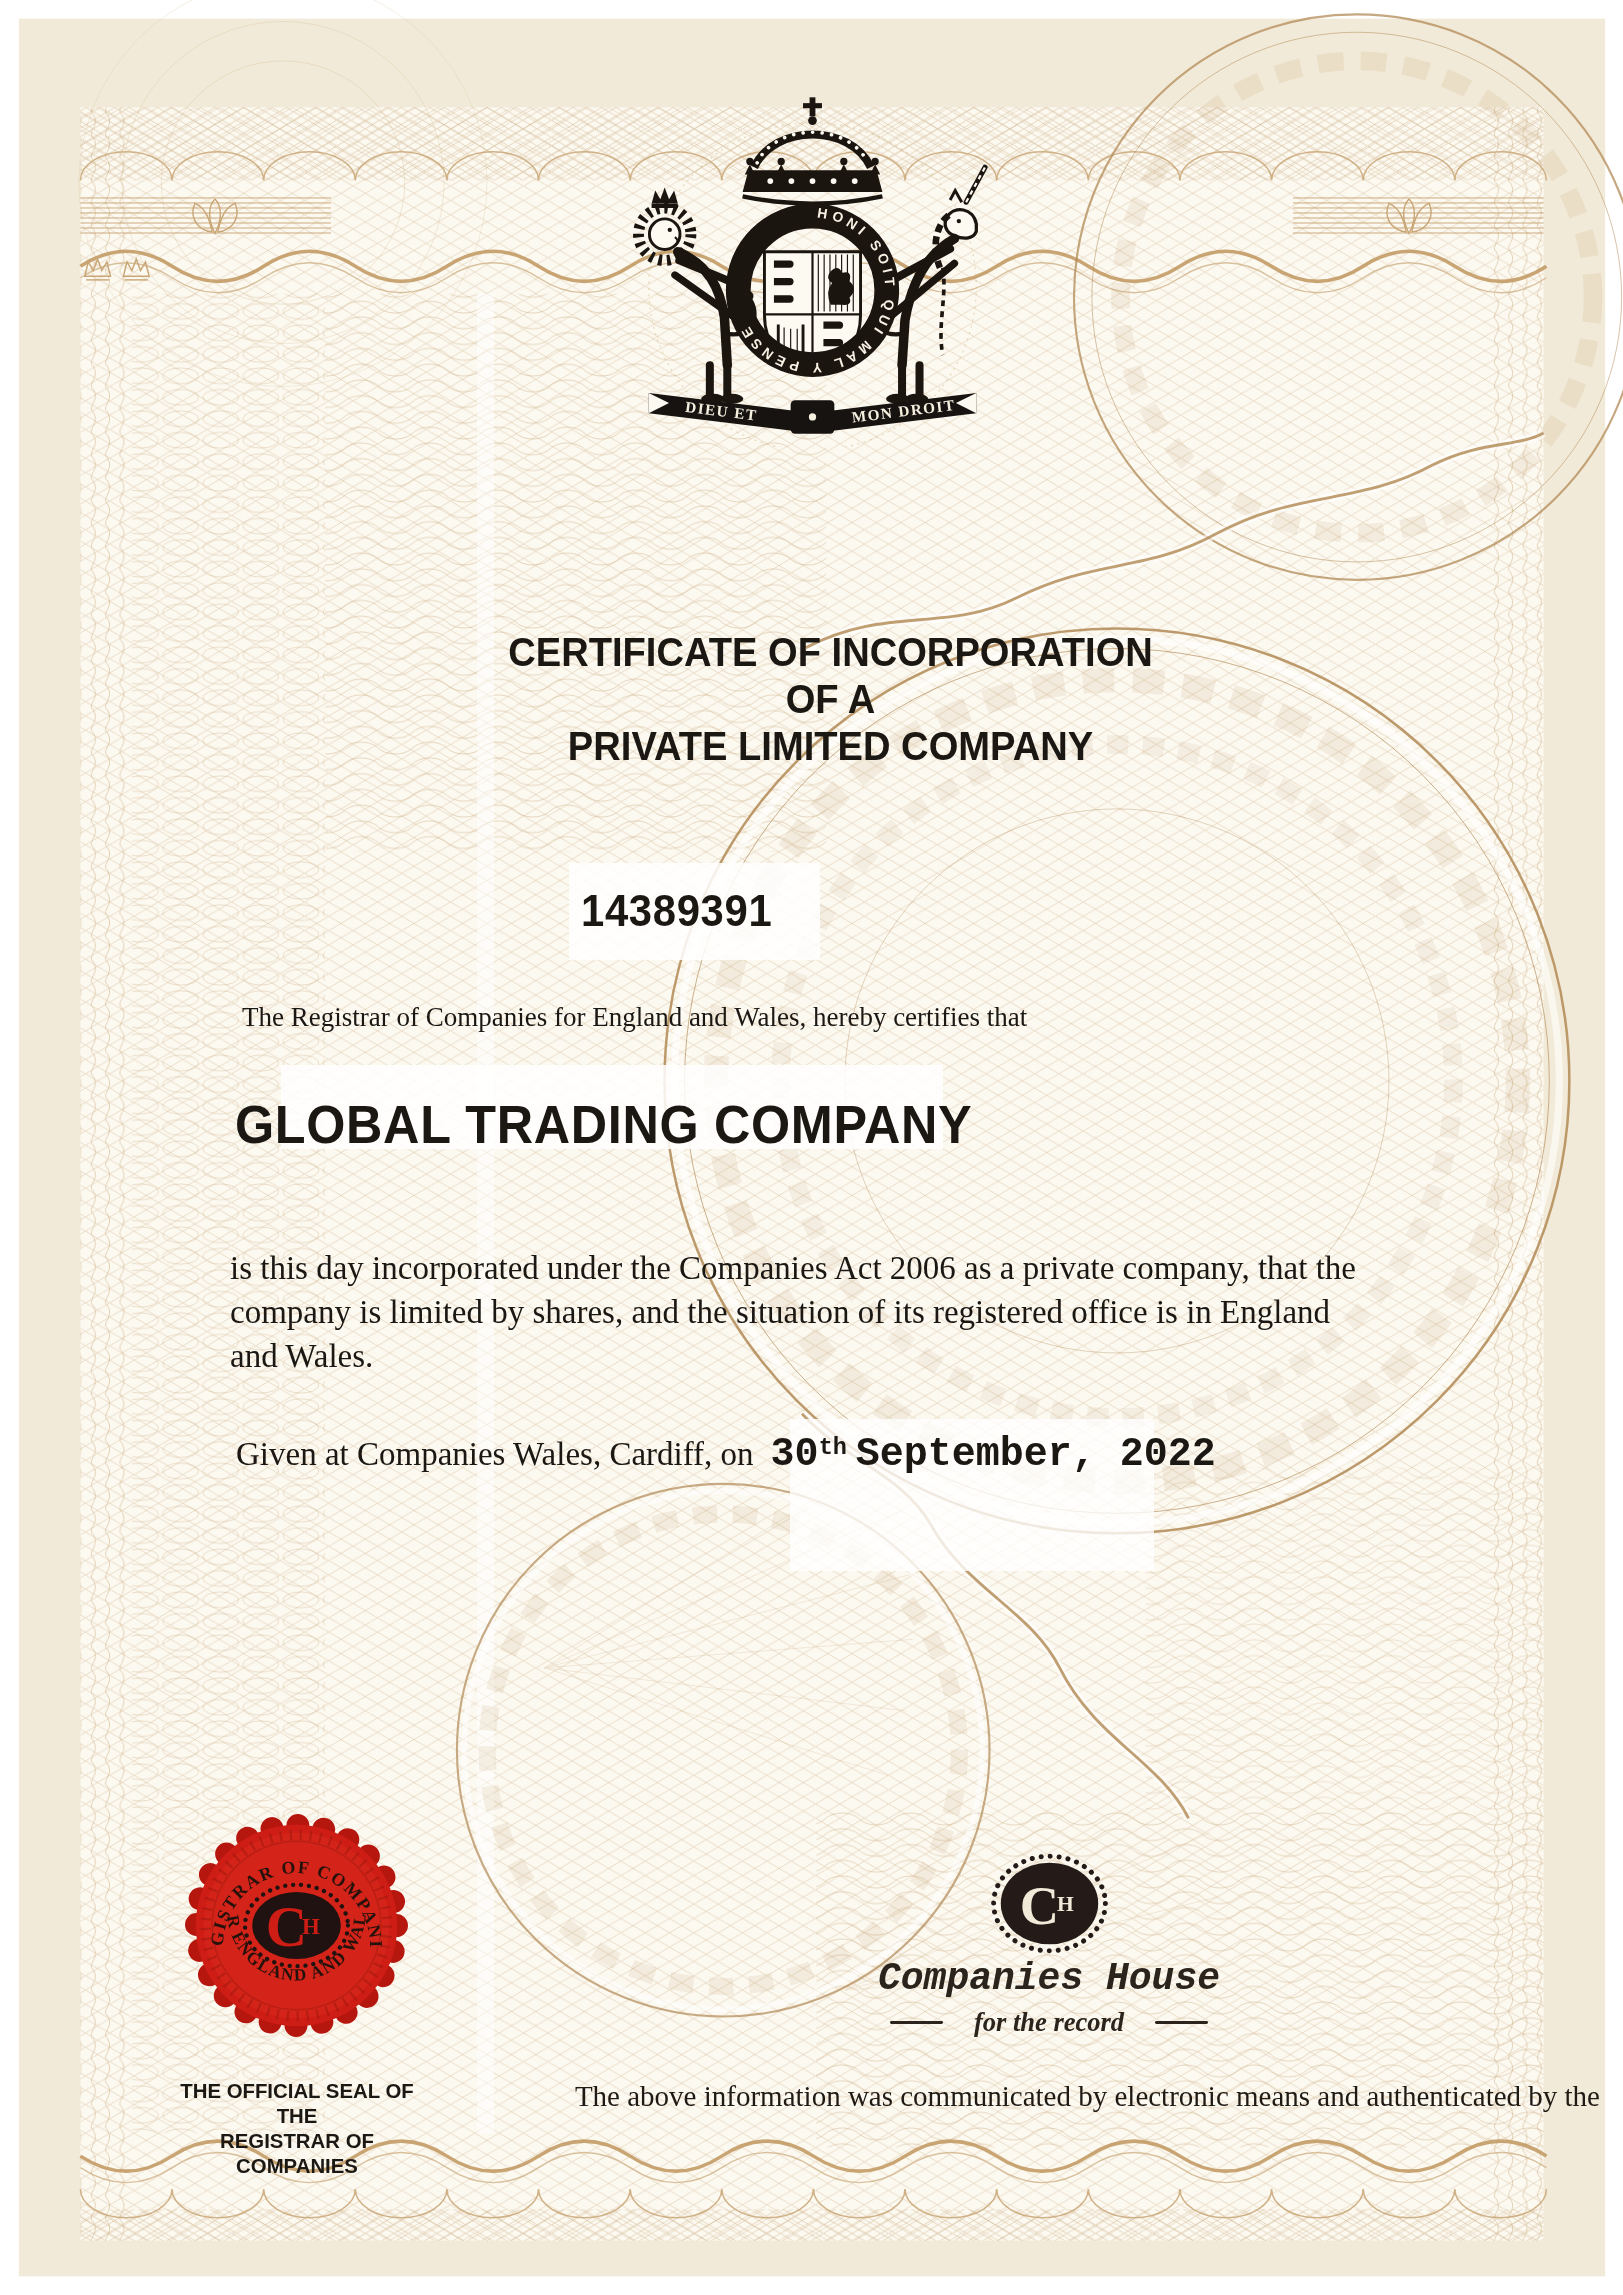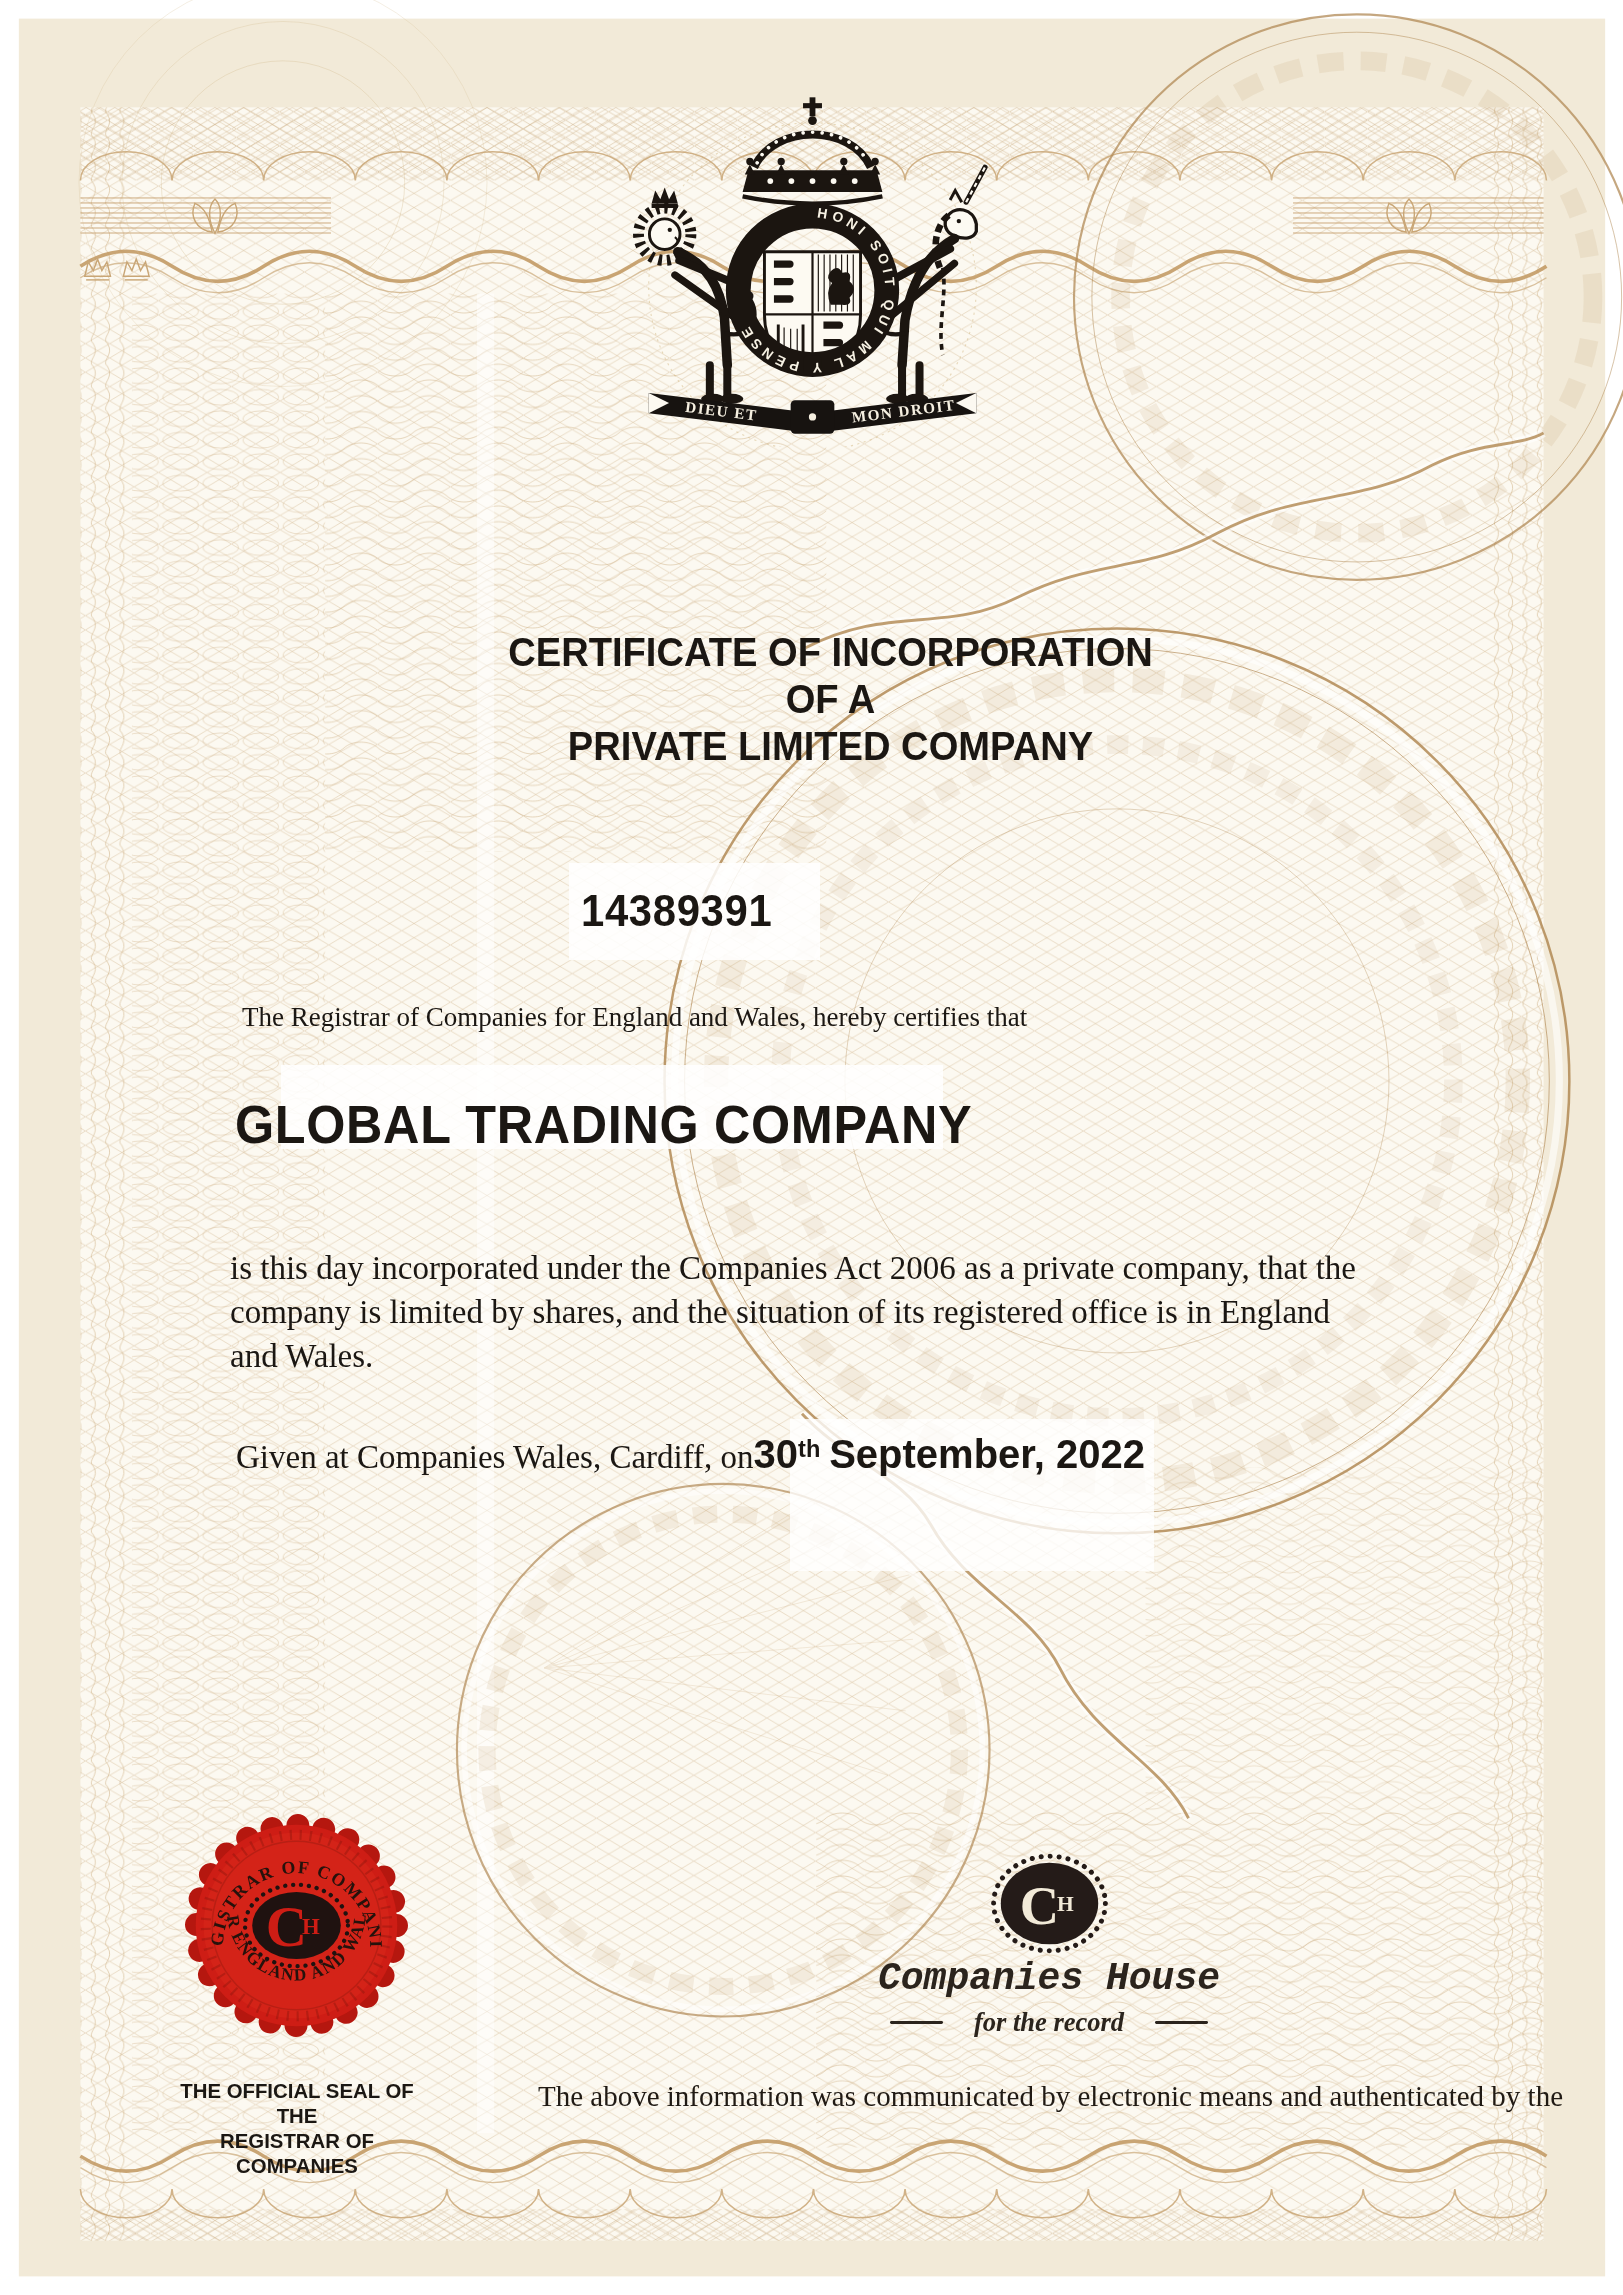--- a/index.html
+++ b/index.html
@@ -18,37 +18,37 @@
   .cn-value{position:absolute;left:581px;top:886px;font-weight:bold;font-size:44px;z-index:2;
             transform:scaleX(.95);transform-origin:0 0;letter-spacing:0.7px;}
   .registrar{position:absolute;left:242px;top:1002px;font-family:Liberation Serif, serif;
              font-size:27px;z-index:2;}
   .name{position:absolute;left:235px;top:1094px;font-weight:bold;font-size:53px;z-index:2;
         transform:scaleX(.95);transform-origin:0 0;letter-spacing:0.7px;}
   .bodytext{position:absolute;left:230px;top:1246px;width:1217px;z-index:2;
             font-family:"Liberation Serif",serif;font-size:33px;line-height:44px;}
   .given{position:absolute;left:236px;top:1432px;z-index:2;font-family:"Liberation Serif",serif;
          font-size:33px;}
-  .given .date{font-family:Liberation Sans, sans-serif;font-weight:bold;font-size:40px;
-               margin-left:0;letter-spacing:0;}
+  .given .date{font-family:Liberation Mono, monospace;font-weight:bold;font-size:40px;
+               margin-left:17px;letter-spacing:0;}
   .given .date sup{font-size:23.6px;vertical-align:0.45em;}
   .given .date .dr{margin-left:0.22em;}
   svg.seal{position:absolute;left:175px;top:1804px;z-index:2;}
   .seal-cap{position:absolute;left:168px;top:2078px;width:258px;z-index:2;text-align:center;
             font-weight:bold;font-size:21px;line-height:25px;transform:scaleX(.97);}
   svg.chlogo{position:absolute;left:985px;top:1846px;z-index:2;}
   .ch-name{position:absolute;left:834px;top:1957px;width:430px;z-index:2;text-align:center;
            font-family:Liberation Mono, monospace;font-style:italic;font-weight:bold;font-size:38px;
            color:#2b241d;}
   .ch-tag{position:absolute;left:834px;top:2007px;width:430px;z-index:2;display:flex;
           align-items:center;justify-content:center;gap:31px;
           font-family:"Liberation Serif",serif;font-style:italic;font-weight:bold;font-size:26.5px;
           color:#2b241d;}
   .ch-tag .dash{width:53px;height:2.9px;background:#2b241d;border-radius:1.4px;}
-  .footer{position:absolute;left:501px;top:2074px;width:1099px;z-index:2;text-align:center;
+  .footer{position:absolute;left:501px;top:2074px;width:1099px;z-index:2;text-align:right;
           font-family:"Liberation Serif",serif;font-size:29px;line-height:44px;color:#201a14;}
 </style>
 </head>
 <body>
 
 <div class="page">
 
   <svg class="bg" width="1624" height="2295" viewBox="0 0 2268 3206">
     <defs>
       <pattern id="xh" width="34" height="20" patternUnits="userSpaceOnUse">

